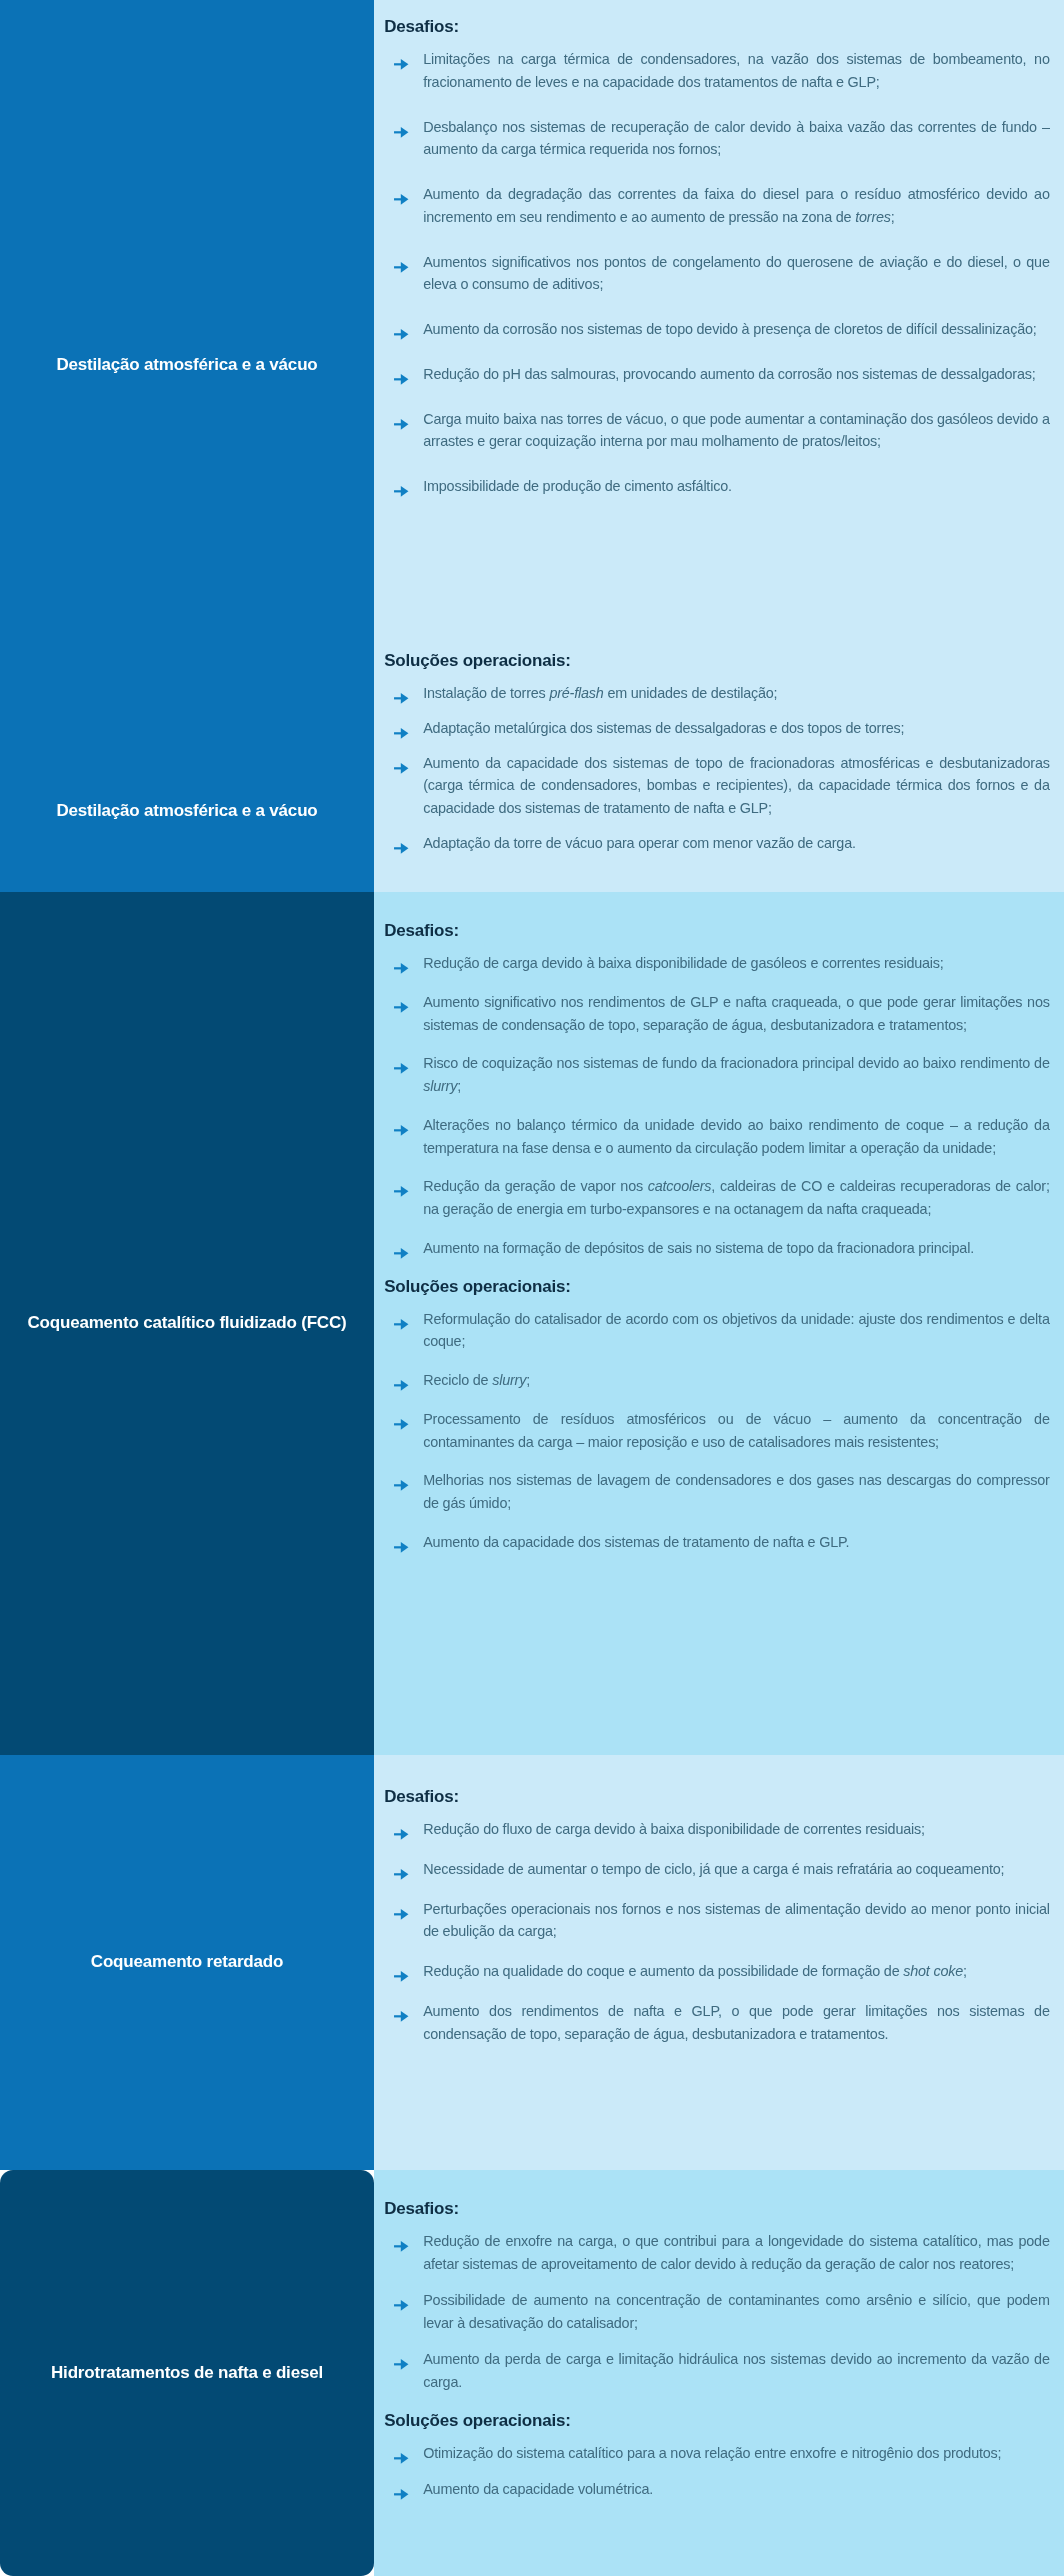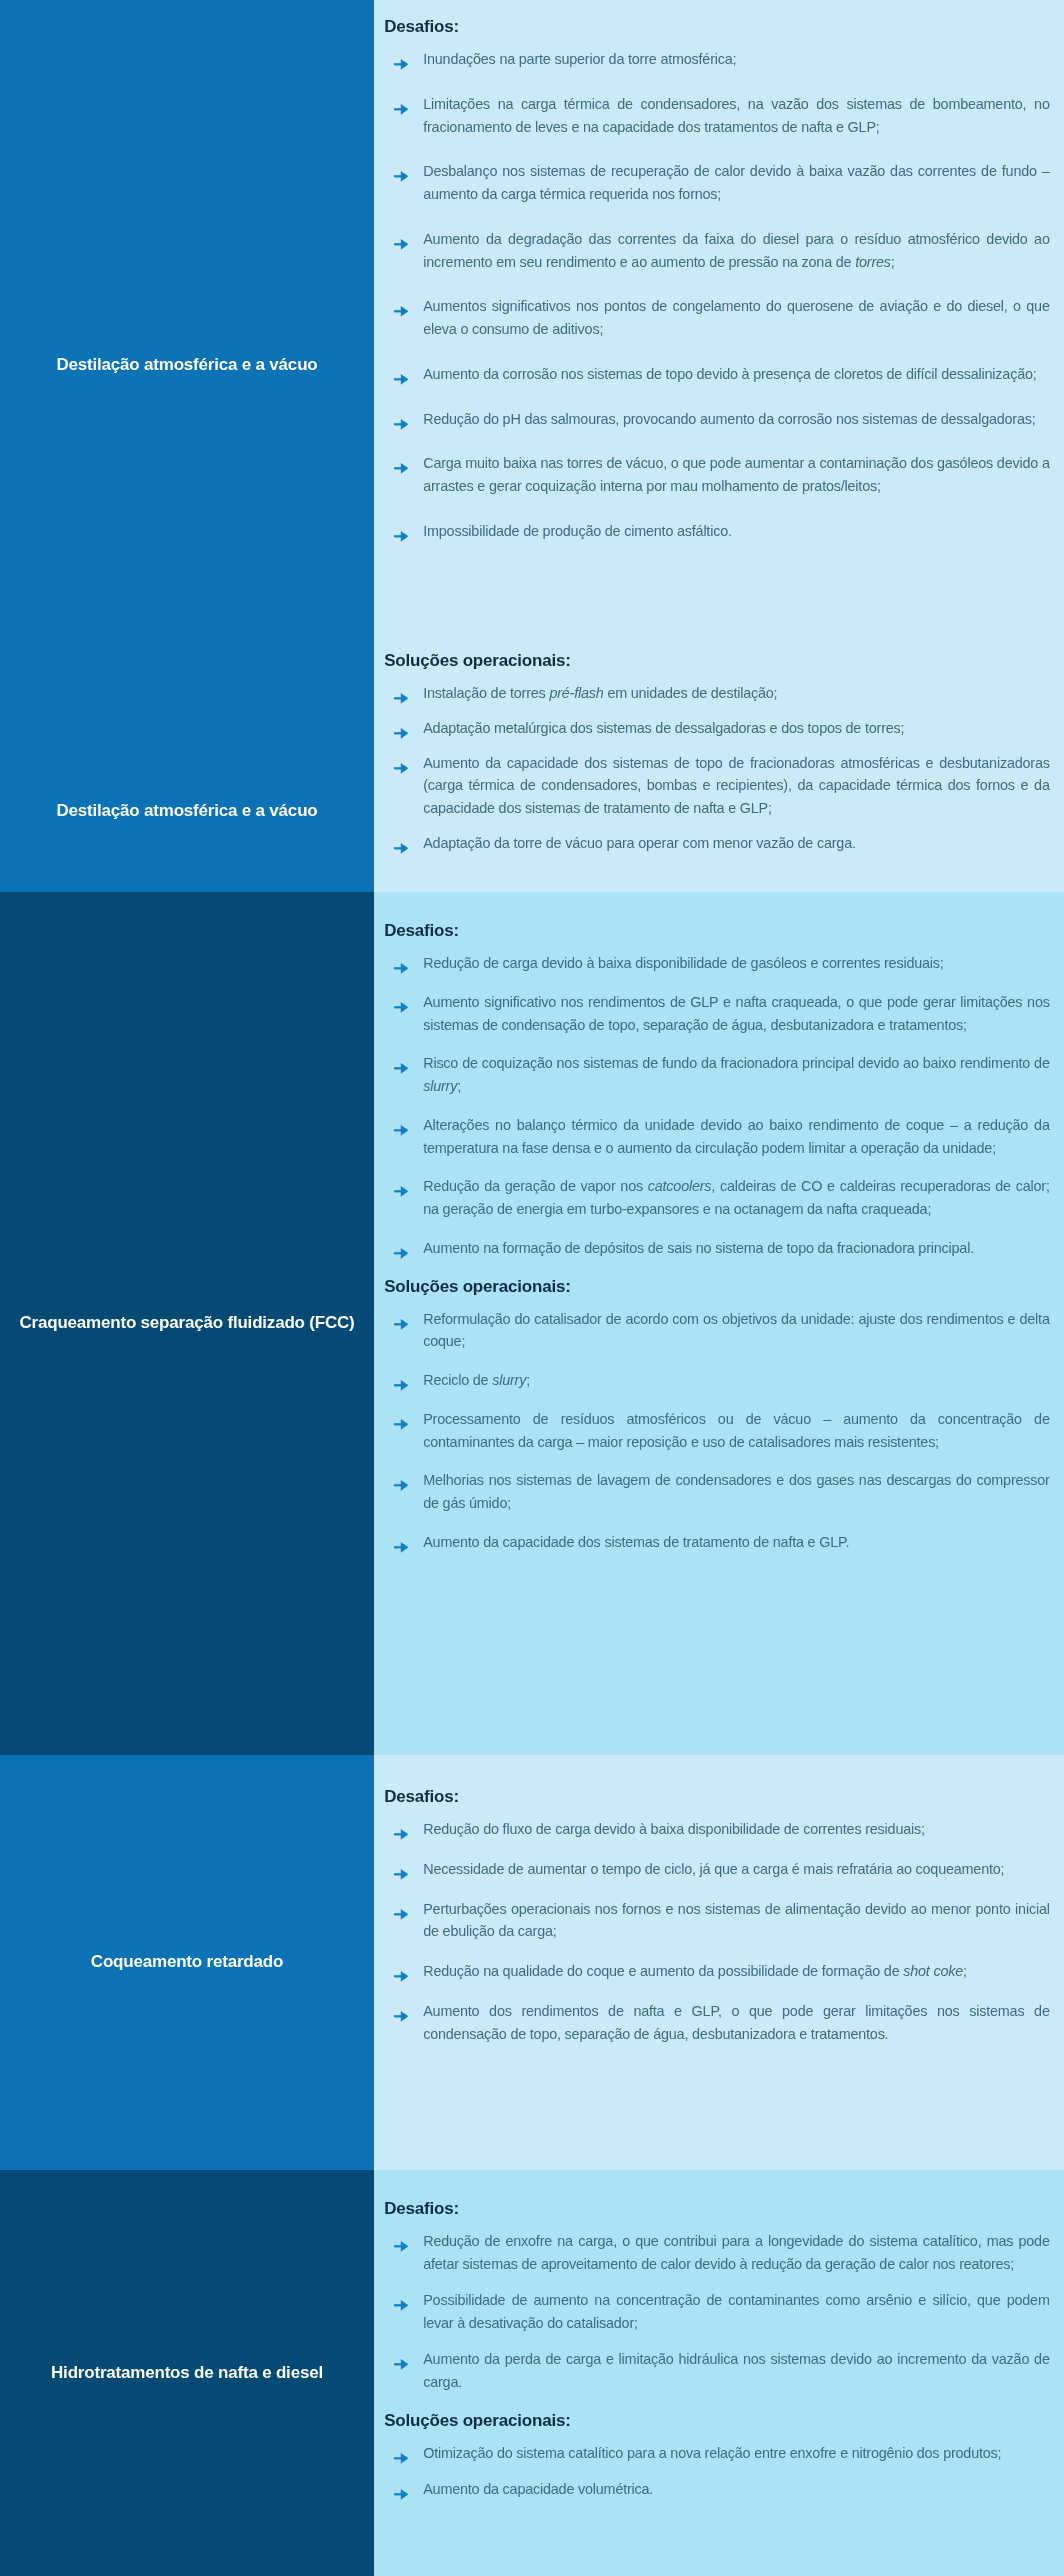--- a/index.html
+++ b/index.html
@@ -55,24 +55,20 @@
       <div class="cell-left" style="background: rgb(11, 114, 182);">
         <span class="cell-label" style="color: rgb(255, 255, 255); transform: translateY(42px);">Destilação atmosférica e a vácuo</span>
       </div>
       <div class="cell-right" style="background: rgb(203, 234, 249);">
         <div class="section">
           <h3 class="sec-heading" style="color: rgb(14, 46, 68);">Desafios:</h3>
           <ul class="items">
             <li><span class="arrow"><svg width="15.3" height="11" viewBox="0 0 18 13">
                   <rect x="0" y="5" width="10" height="2.6" fill="#1080c4"></rect>
                   <polygon points="8,0 17,6.3 8,12.6" fill="#1080c4"></polygon>
-                </svg></span>Inundações na parte superior da torre atmosférica;</li>
-            <li><span class="arrow"><svg width="15.3" height="11" viewBox="0 0 18 13">
-                  <rect x="0" y="5" width="10" height="2.6" fill="#1080c4"></rect>
-                  <polygon points="8,0 17,6.3 8,12.6" fill="#1080c4"></polygon>
                 </svg></span>Limitações na carga térmica de condensadores, na vazão dos sistemas de bombeamento, no fracionamento de leves e na capacidade dos tratamentos de nafta e GLP;</li>
             <li><span class="arrow"><svg width="15.3" height="11" viewBox="0 0 18 13">
                   <rect x="0" y="5" width="10" height="2.6" fill="#1080c4"></rect>
                   <polygon points="8,0 17,6.3 8,12.6" fill="#1080c4"></polygon>
                 </svg></span>Desbalanço nos sistemas de recuperação de calor devido à baixa vazão das correntes de fundo – aumento da carga térmica requerida nos fornos;</li>
             <li><span class="arrow"><svg width="15.3" height="11" viewBox="0 0 18 13">
                   <rect x="0" y="5" width="10" height="2.6" fill="#1080c4"></rect>
                   <polygon points="8,0 17,6.3 8,12.6" fill="#1080c4"></polygon>
                 </svg></span>Aumento da degradação das correntes da faixa do diesel para o resíduo atmosférico devido ao incremento em seu rendimento e ao aumento de pressão na zona de <em>torres</em>;</li>
             <li><span class="arrow"><svg width="15.3" height="11" viewBox="0 0 18 13">
@@ -122,21 +118,21 @@
             <li><span class="arrow"><svg width="15.3" height="11" viewBox="0 0 18 13">
                   <rect x="0" y="5" width="10" height="2.6" fill="#1080c4"></rect>
                   <polygon points="8,0 17,6.3 8,12.6" fill="#1080c4"></polygon>
                 </svg></span>Adaptação da torre de vácuo para operar com menor vazão de carga.</li>
           </ul>
         </div>
       </div>
     </div>
     <div class="row r2" style="height: 863px;">
       <div class="cell-left" style="background: rgb(3, 74, 116);">
-        <span class="cell-label" style="color: rgb(255, 255, 255);">Craqueamento separação fluidizado (FCC)</span>
+        <span class="cell-label" style="color: rgb(255, 255, 255);">Coqueamento catalítico fluidizado (FCC)</span>
       </div>
       <div class="cell-right" style="background: rgb(171, 226, 246);">
         <div class="section">
           <h3 class="sec-heading" style="color: rgb(14, 46, 68);">Desafios:</h3>
           <ul class="items">
             <li><span class="arrow"><svg width="15.3" height="11" viewBox="0 0 18 13">
                   <rect x="0" y="5" width="10" height="2.6" fill="#1080c4"></rect>
                   <polygon points="8,0 17,6.3 8,12.6" fill="#1080c4"></polygon>
                 </svg></span>Redução de carga devido à baixa disponibilidade de gasóleos e correntes residuais;</li>
             <li><span class="arrow"><svg width="15.3" height="11" viewBox="0 0 18 13">
@@ -214,21 +210,21 @@
                 </svg></span>Redução na qualidade do coque e aumento da possibilidade de formação de <em>shot coke</em>;</li>
             <li><span class="arrow"><svg width="15.3" height="11" viewBox="0 0 18 13">
                   <rect x="0" y="5" width="10" height="2.6" fill="#1080c4"></rect>
                   <polygon points="8,0 17,6.3 8,12.6" fill="#1080c4"></polygon>
                 </svg></span>Aumento dos rendimentos de nafta e GLP, o que pode gerar limitações nos sistemas de condensação de topo, separação de água, desbutanizadora e tratamentos.</li>
           </ul>
         </div>
       </div>
     </div>
     <div class="row r4" style="height: 406px;">
-      <div class="cell-left" style="background: rgb(3, 74, 116);">
+      <div class="cell-left" style="background: rgb(3, 74, 116); border-radius: 13px;">
         <span class="cell-label" style="color: rgb(255, 255, 255);">Hidrotratamentos de nafta e diesel</span>
       </div>
       <div class="cell-right" style="background: rgb(171, 226, 246);">
         <div class="section">
           <h3 class="sec-heading" style="color: rgb(14, 46, 68);">Desafios:</h3>
           <ul class="items">
             <li><span class="arrow"><svg width="15.3" height="11" viewBox="0 0 18 13">
                   <rect x="0" y="5" width="10" height="2.6" fill="#1080c4"></rect>
                   <polygon points="8,0 17,6.3 8,12.6" fill="#1080c4"></polygon>
                 </svg></span>Redução de enxofre na carga, o que contribui para a longevidade do sistema catalítico, mas pode afetar sistemas de aproveitamento de calor devido à redução da geração de calor nos reatores;</li>

